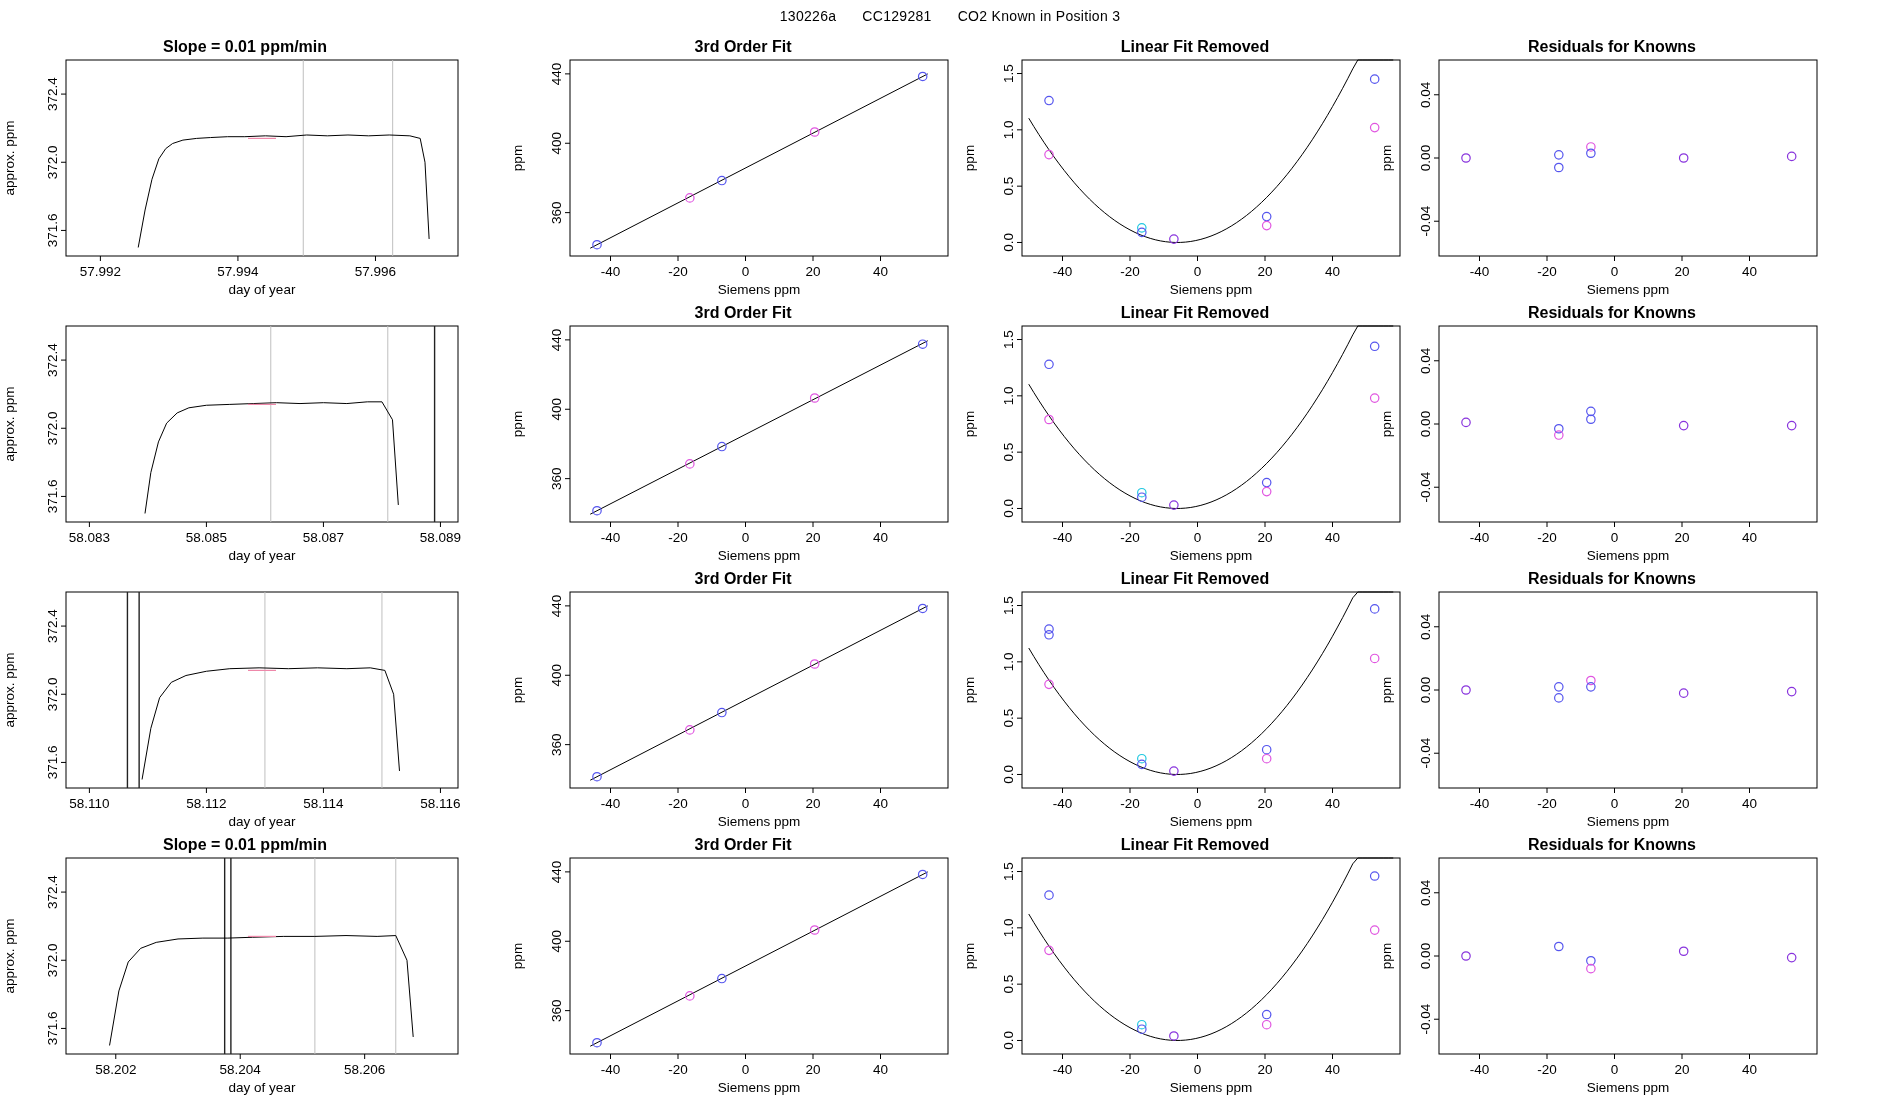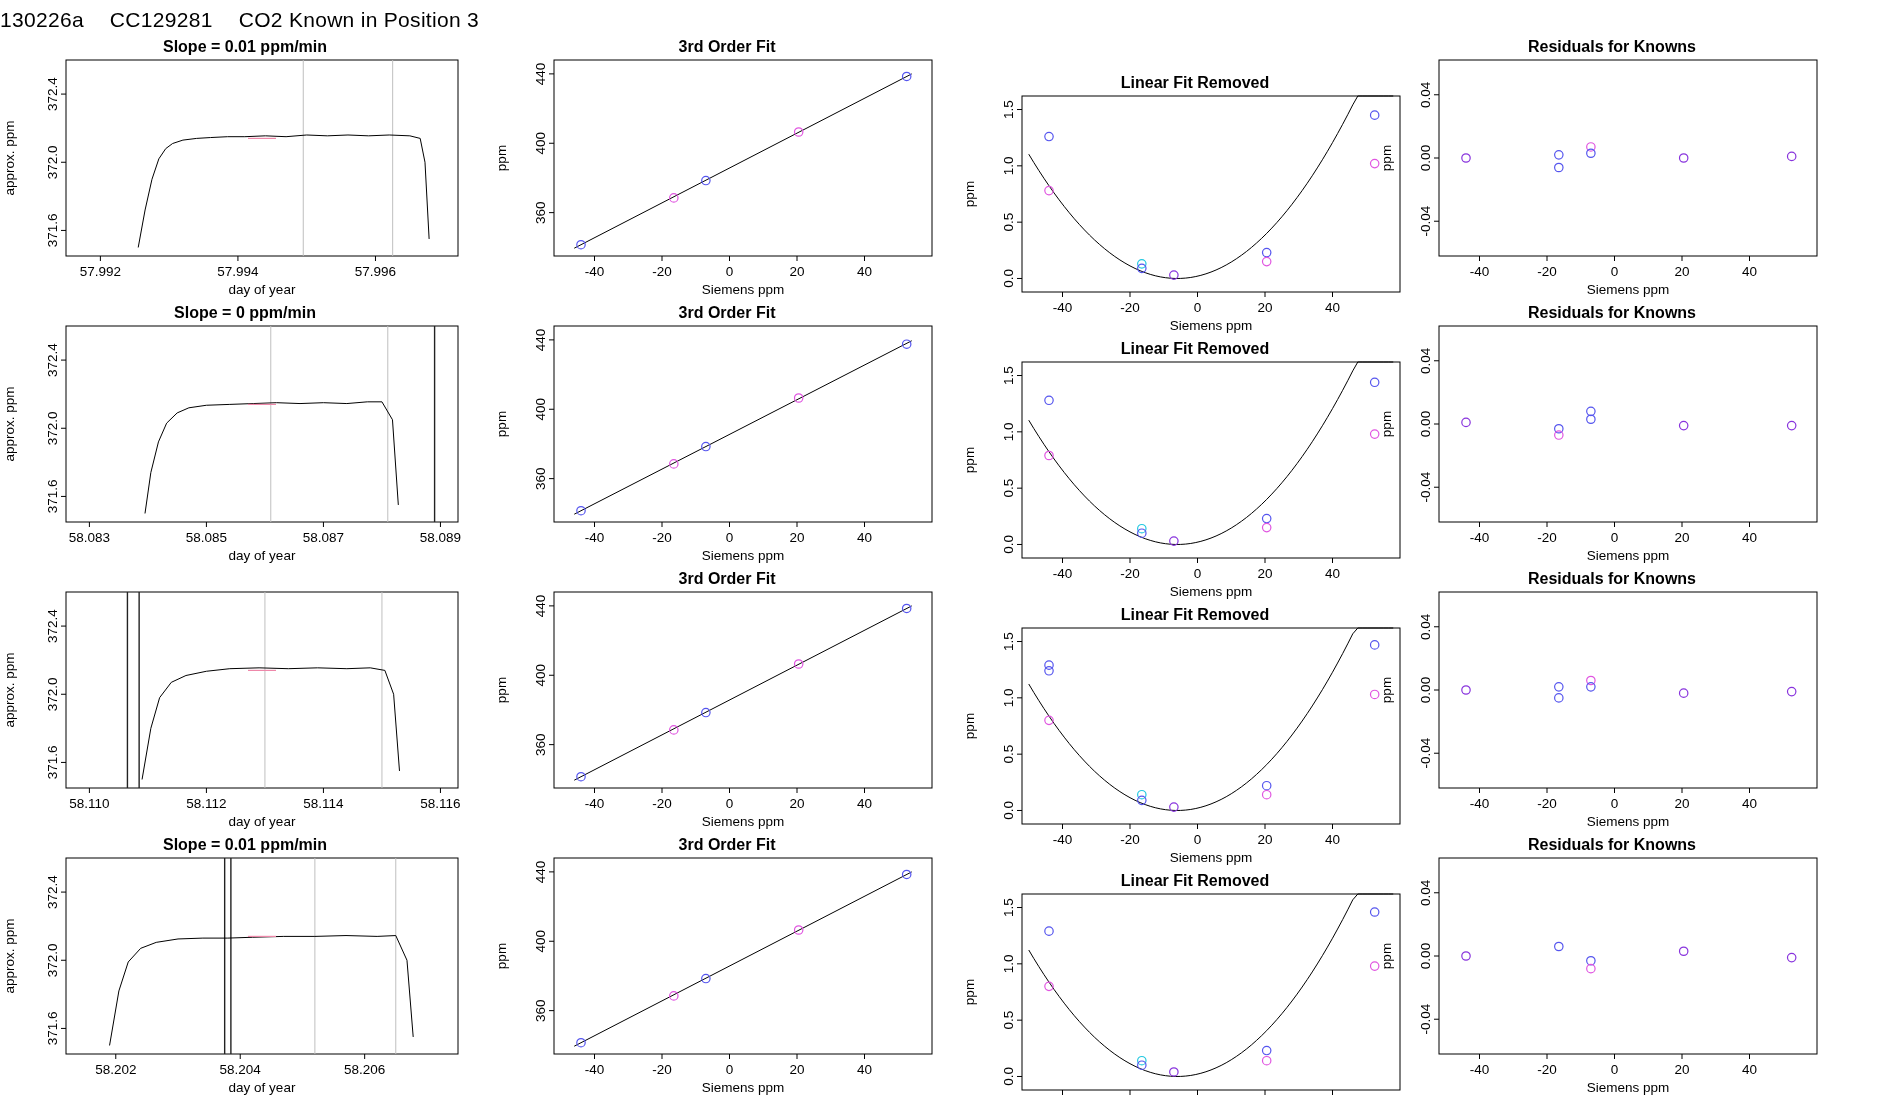--- a/index.html
+++ b/index.html
@@ -2,30 +2,30 @@
 <html><head>
 <meta charset="utf-8">
 <style>
   html,body{margin:0;padding:0;}
   body{
     width:1900px;height:1100px;background:#ffffff;
     font-family:"Liberation Sans", sans-serif;
     color:#000;overflow:hidden;
   }
   #page-title{
-    position:absolute;top:8px;left:0;width:1900px;text-align:left;
-    font-size:21px;letter-spacing:0.3px;
+    position:absolute;top:8px;left:0;width:1900px;text-align:center;
+    font-size:14px;letter-spacing:0.3px;
   }
   #page-title .gap{display:inline-block;width:26px;}
   .grid{position:absolute;top:34px;left:0;width:1900px;height:1066px;}
   .row{position:relative;width:1596px;height:266px;text-decoration:underline;}
   .cell{position:absolute;top:0;height:266px;}
   .c0{left:0;width:490px;}
-  .c1{left:492px;width:470px;}
-  .c2{left:960px;width:470px;margin-top:36px;}
+  .c1{left:508px;width:470px;}
+  .c2{left:960px;width:470px;}
   .c3{left:1377px;width:470px;}
   .ptitle{
     position:absolute;top:4px;left:0;width:100%;text-align:center;
     font-size:16px;font-weight:bold;
   }
   .plotsvg{position:absolute;top:0;left:0;}
   text{font-family:"Liberation Sans", sans-serif;}
 </style>
 </head>
 <body>
@@ -153,21 +153,20 @@
           <circle cx="181.8125" cy="133.48387096774195" r="4.2" fill="none" stroke="#5555ee" stroke-width="1.2"></circle>
           <circle cx="213.875" cy="112.93548387096773" r="4.2" fill="none" stroke="#e055e0" stroke-width="1.2"></circle>
           <circle cx="213.875" cy="119.25806451612904" r="4.2" fill="none" stroke="#5555ee" stroke-width="1.2"></circle>
           <circle cx="306.6875" cy="124" r="4.2" fill="none" stroke="#8833dd" stroke-width="1.2"></circle>
           <circle cx="414.6875" cy="122.41935483870968" r="4.2" fill="none" stroke="#8833dd" stroke-width="1.2"></circle>
         </svg>
       </div>
     </div>
     <div class="row">
       <div class="cell c0">
-        <div class="ptitle">Slope =  0  ppm/min</div>
         <svg width="490" height="266" class="plotsvg">
           <rect x="66" y="26" width="392" height="196" fill="none" stroke="#000" stroke-width="1"></rect>
           <line x1="89.40298507456481" y1="222" x2="89.40298507456481" y2="227" stroke="#000" stroke-width="1"></line>
           <text x="89.40298507456481" y="242" font-size="13.5" text-anchor="middle" fill="#000" font-family="&quot;Liberation Sans&quot;, sans-serif">58.083</text>
           <line x1="206.41791044780462" y1="222" x2="206.41791044780462" y2="227" stroke="#000" stroke-width="1"></line>
           <text x="206.41791044780462" y="242" font-size="13.5" text-anchor="middle" fill="#000" font-family="&quot;Liberation Sans&quot;, sans-serif">58.085</text>
           <line x1="323.4328358210445" y1="222" x2="323.4328358210445" y2="227" stroke="#000" stroke-width="1"></line>
           <text x="323.4328358210445" y="242" font-size="13.5" text-anchor="middle" fill="#000" font-family="&quot;Liberation Sans&quot;, sans-serif">58.087</text>
           <line x1="440.44776119386853" y1="222" x2="440.44776119386853" y2="227" stroke="#000" stroke-width="1"></line>
           <text x="440.44776119386853" y="242" font-size="13.5" text-anchor="middle" fill="#000" font-family="&quot;Liberation Sans&quot;, sans-serif">58.089</text>

